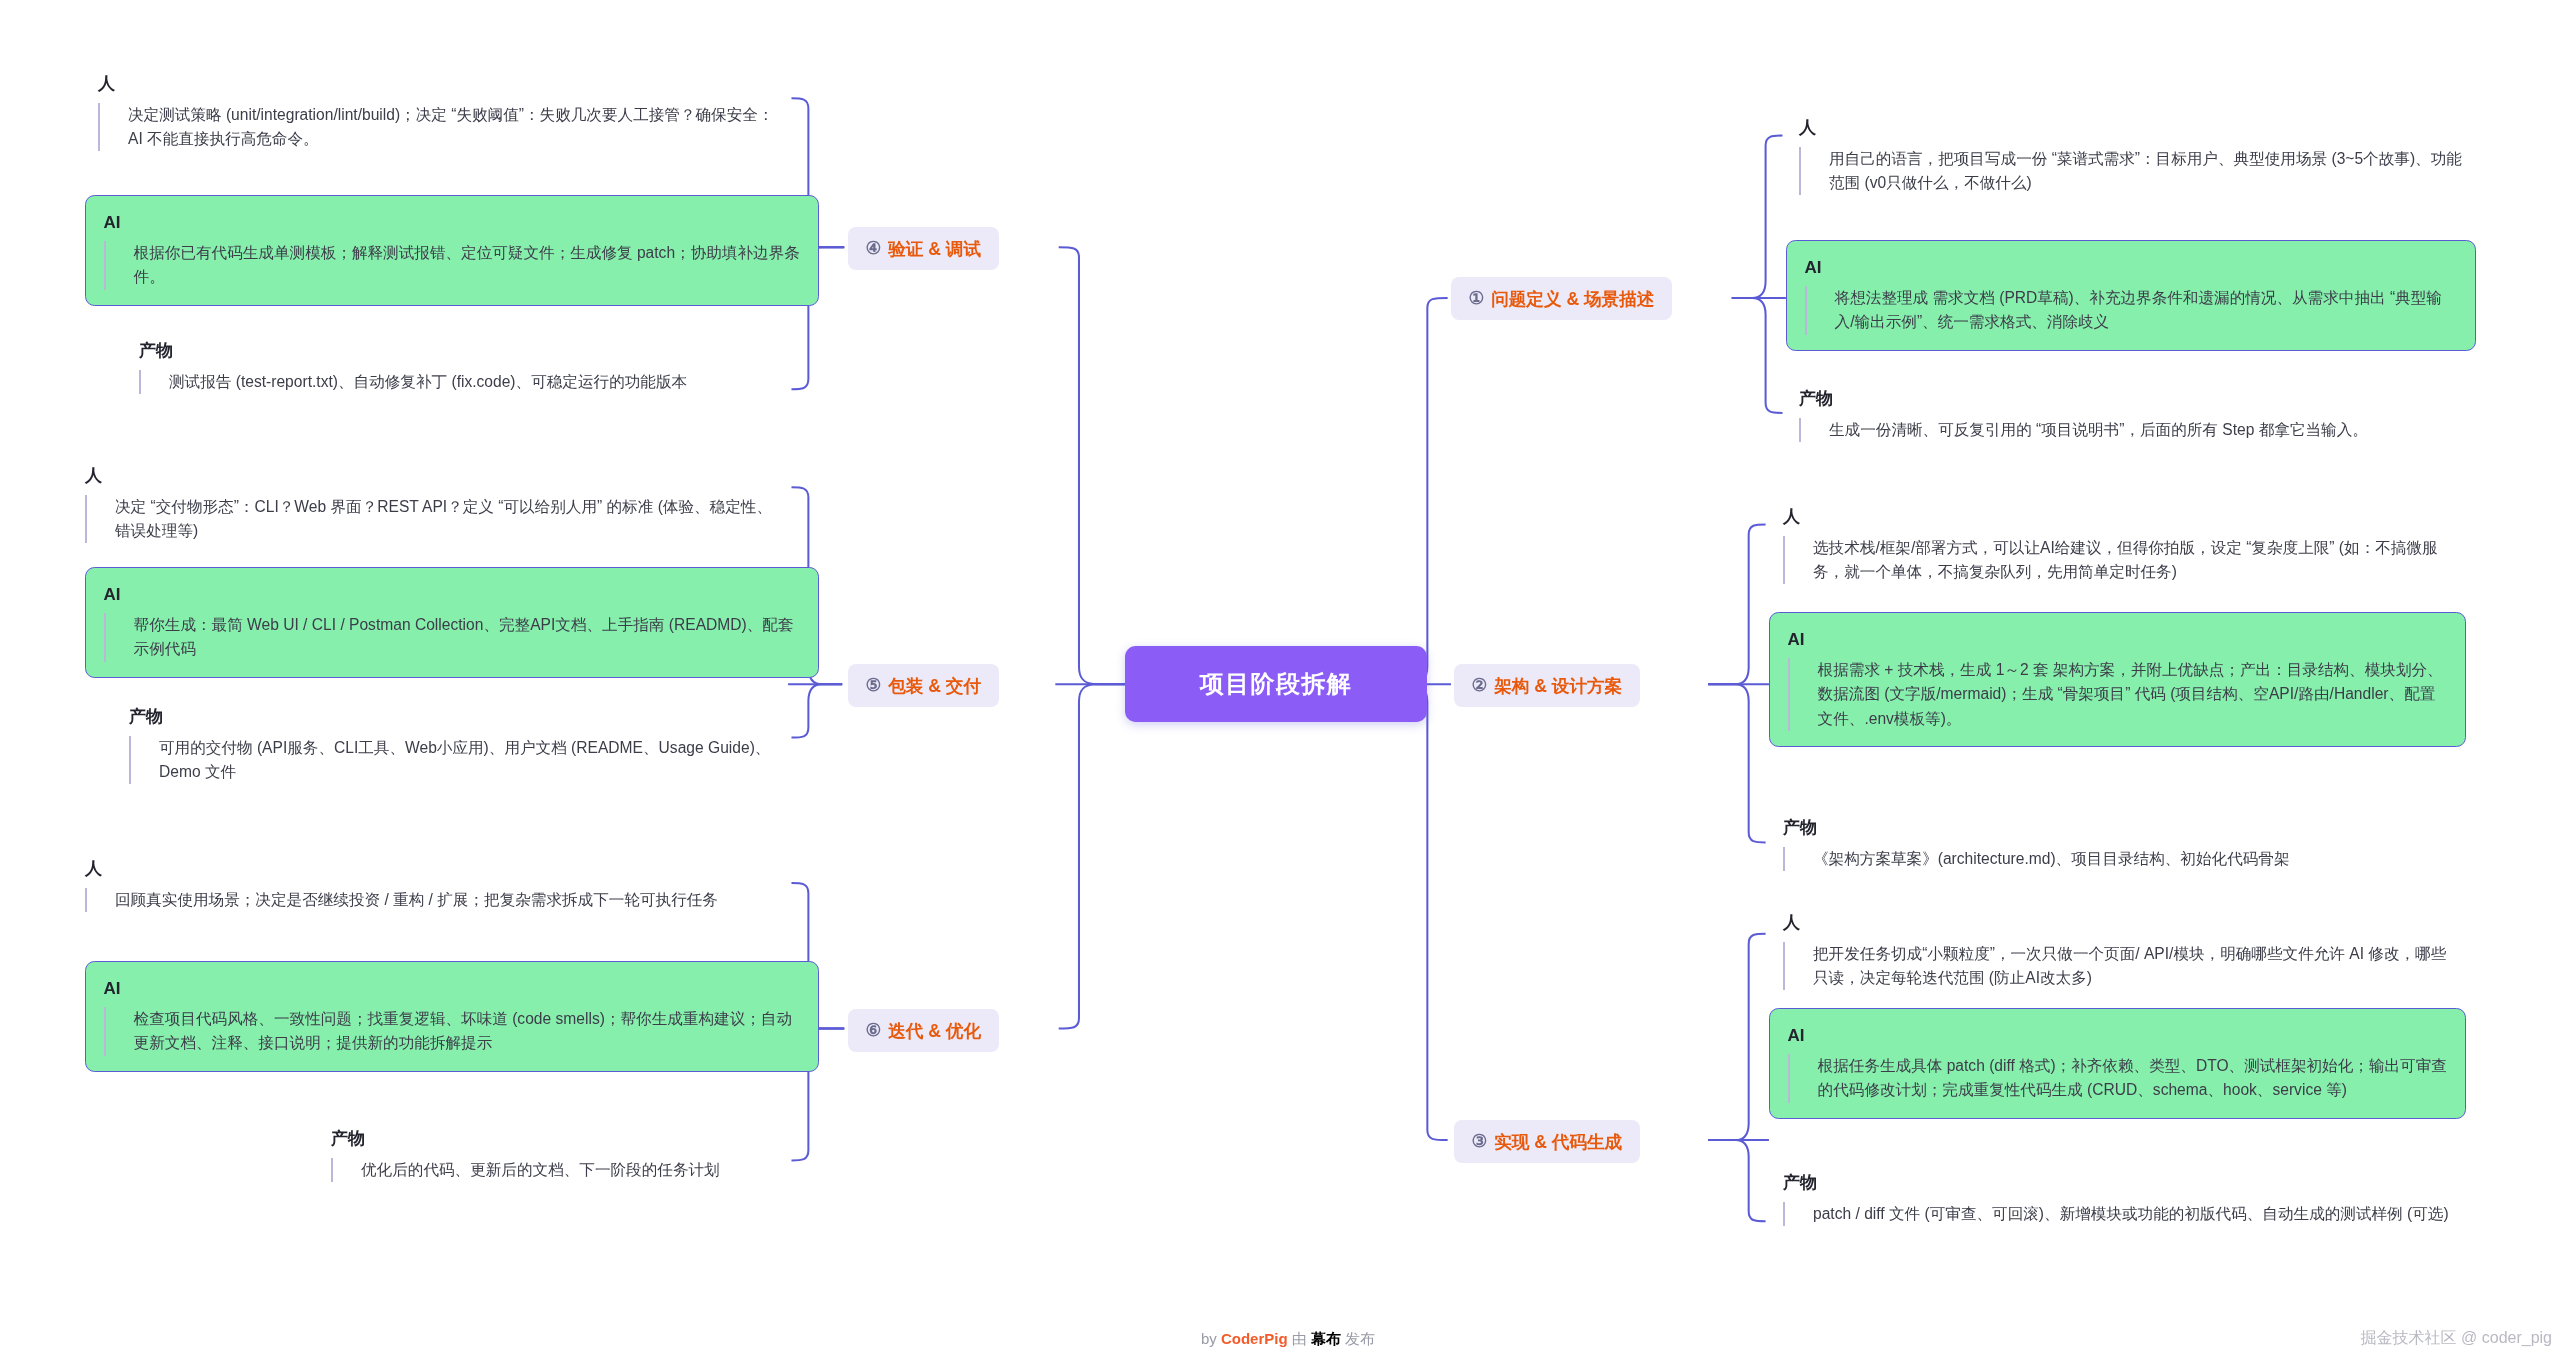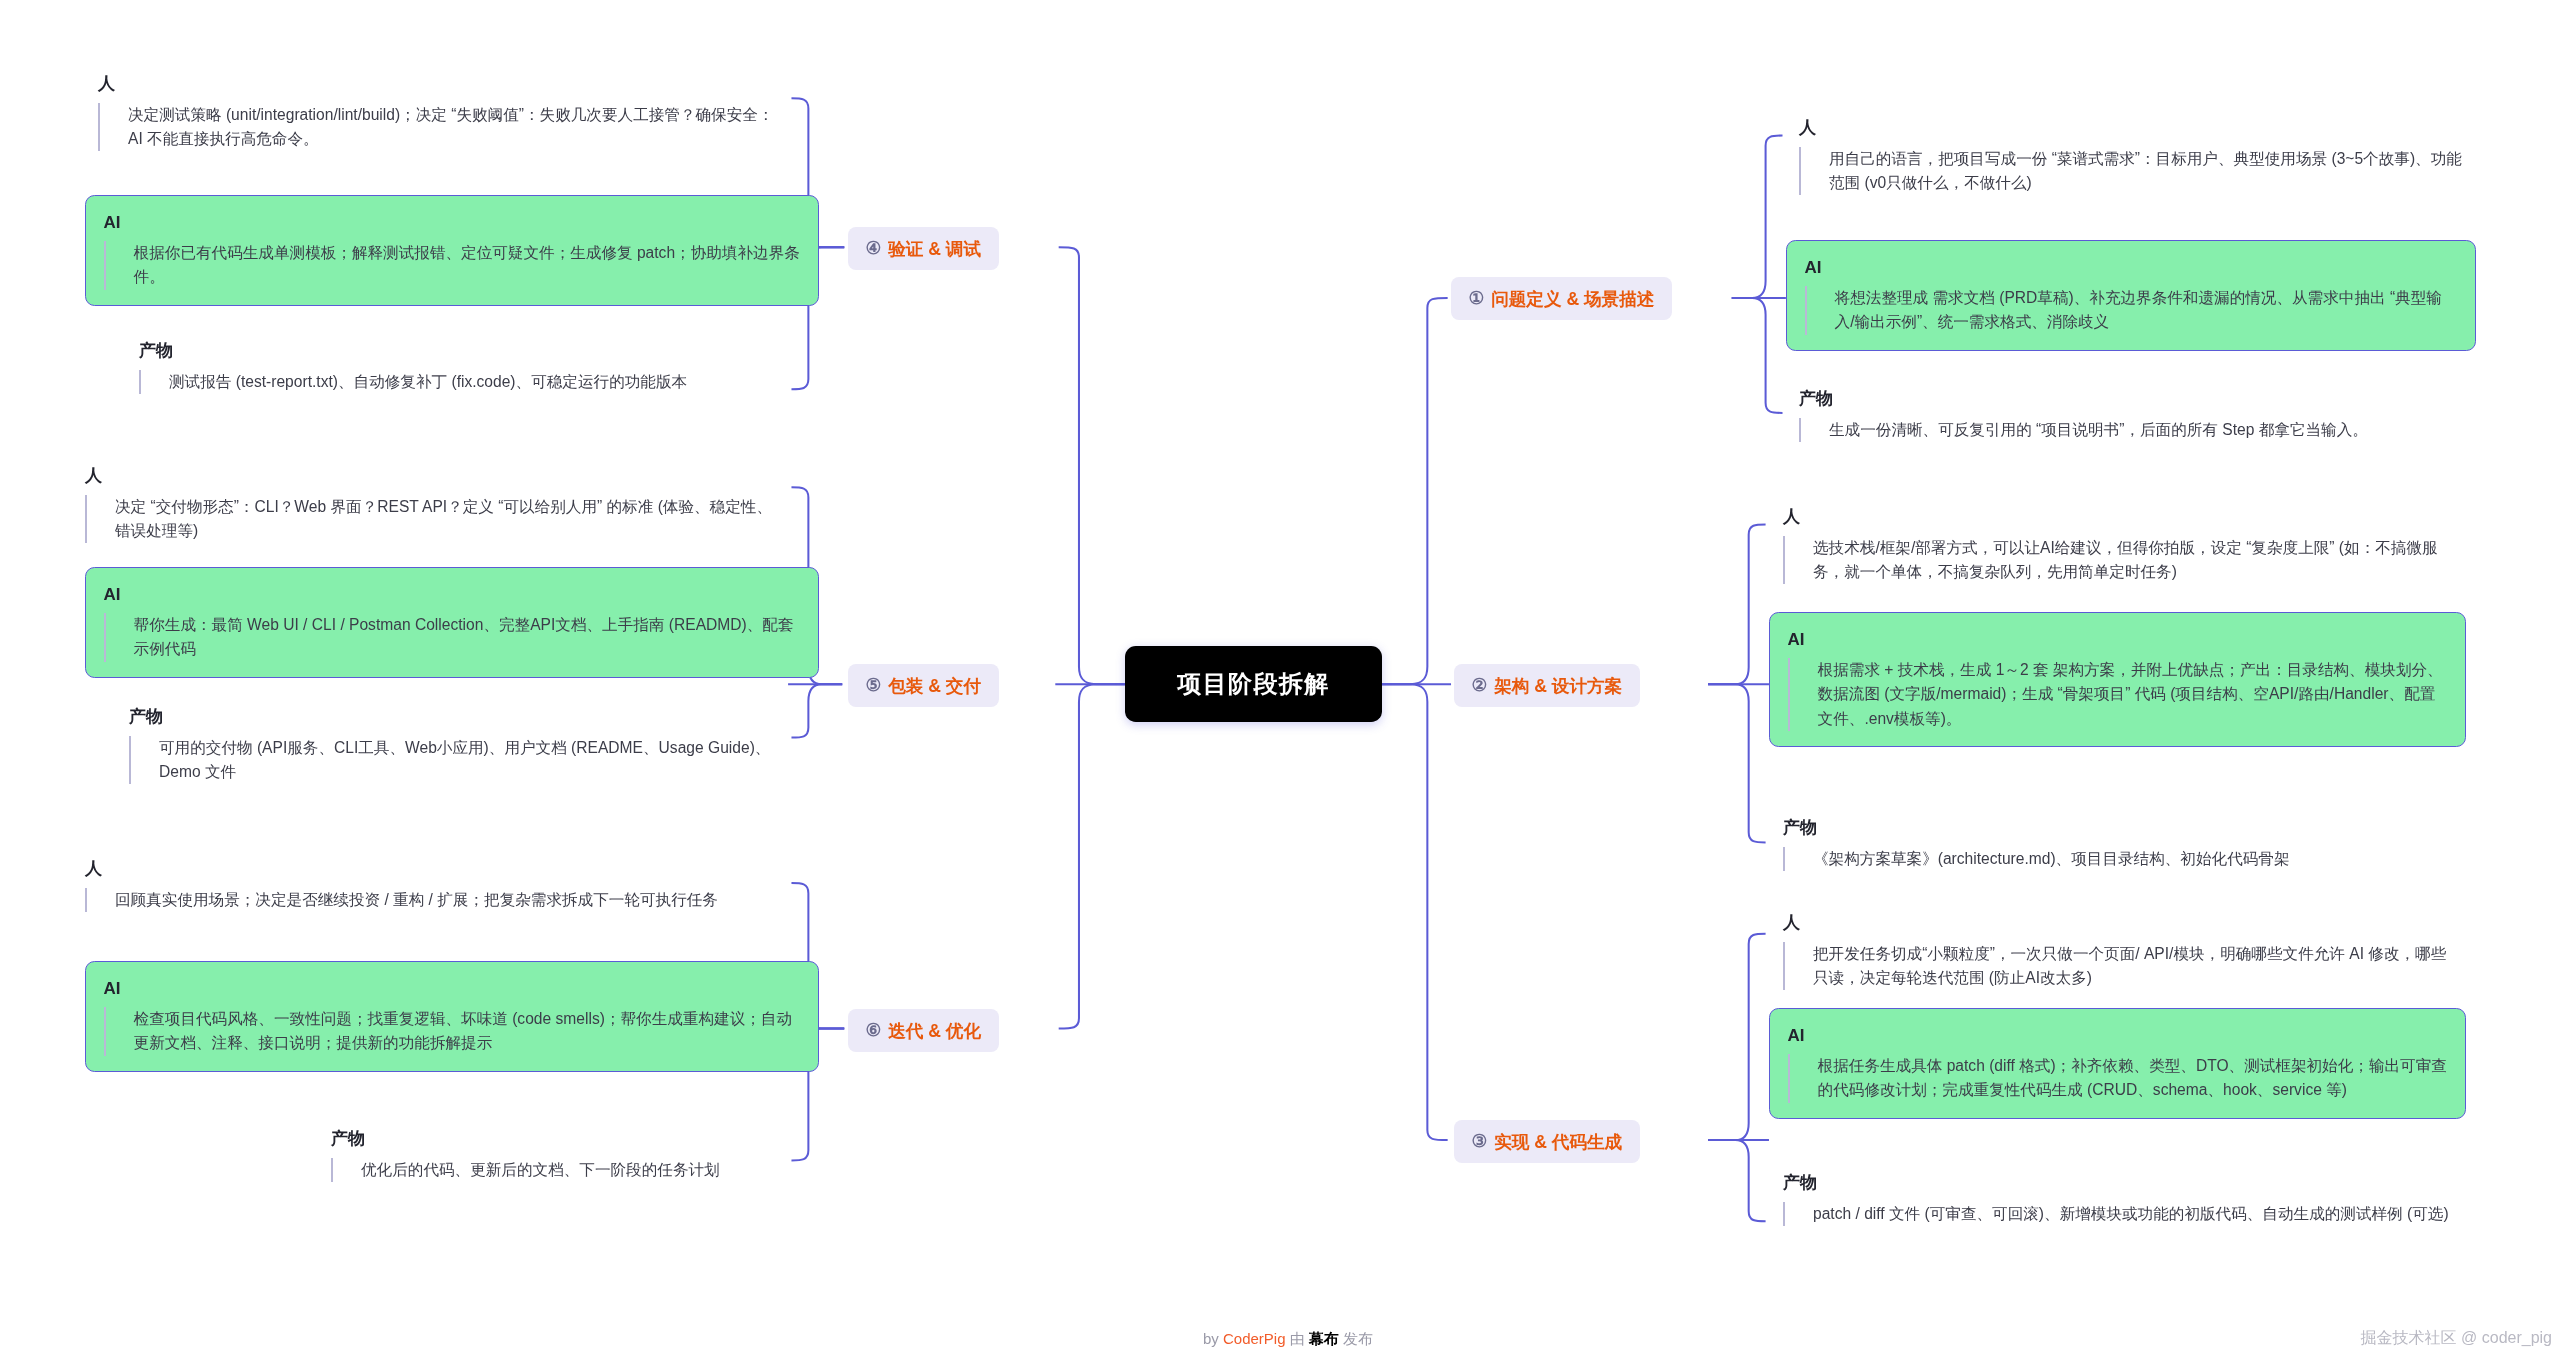--- a/index.html
+++ b/index.html
@@ -25,23 +25,23 @@
     top: 0;
     width: 2576px;
     height: 1369px;
     pointer-events: none;
   }
   
   .center-node {
     position: absolute;
     left: 1125px;
     top: 646px;
-    width: 257px;
+    width: 302px;
     height: 76px;
-    background: #000000;
+    background: #8b5cf6;
     border-radius: 10.8px;
     display: flex;
     align-items: center;
     justify-content: center;
     color: #ffffff;
     font-size: 24px;
     font-weight: bold;
     letter-spacing: 1.4px;
     box-shadow: 0 2.7px 9.5px rgba(91,91,214,0.28);
   }
@@ -93,21 +93,21 @@
   
   .footer {
     position: absolute;
     left: 0;
     right: 0;
     bottom: 20px;
     text-align: center;
     font-size: 15px;
     color: #9a9aa8;
   }
-  .footer .brand { color: #f25c2a; font-weight: normal; }
+  .footer .brand { color: #f25c2a; font-weight: bold; }
   .footer .brand2 { color: #000000; font-weight: bold; }
   .watermark {
     position: absolute;
     right: 24px;
     bottom: 20px;
     font-size: 16px;
     color: #b9b9c3;
   }
 </style>
 </head>

